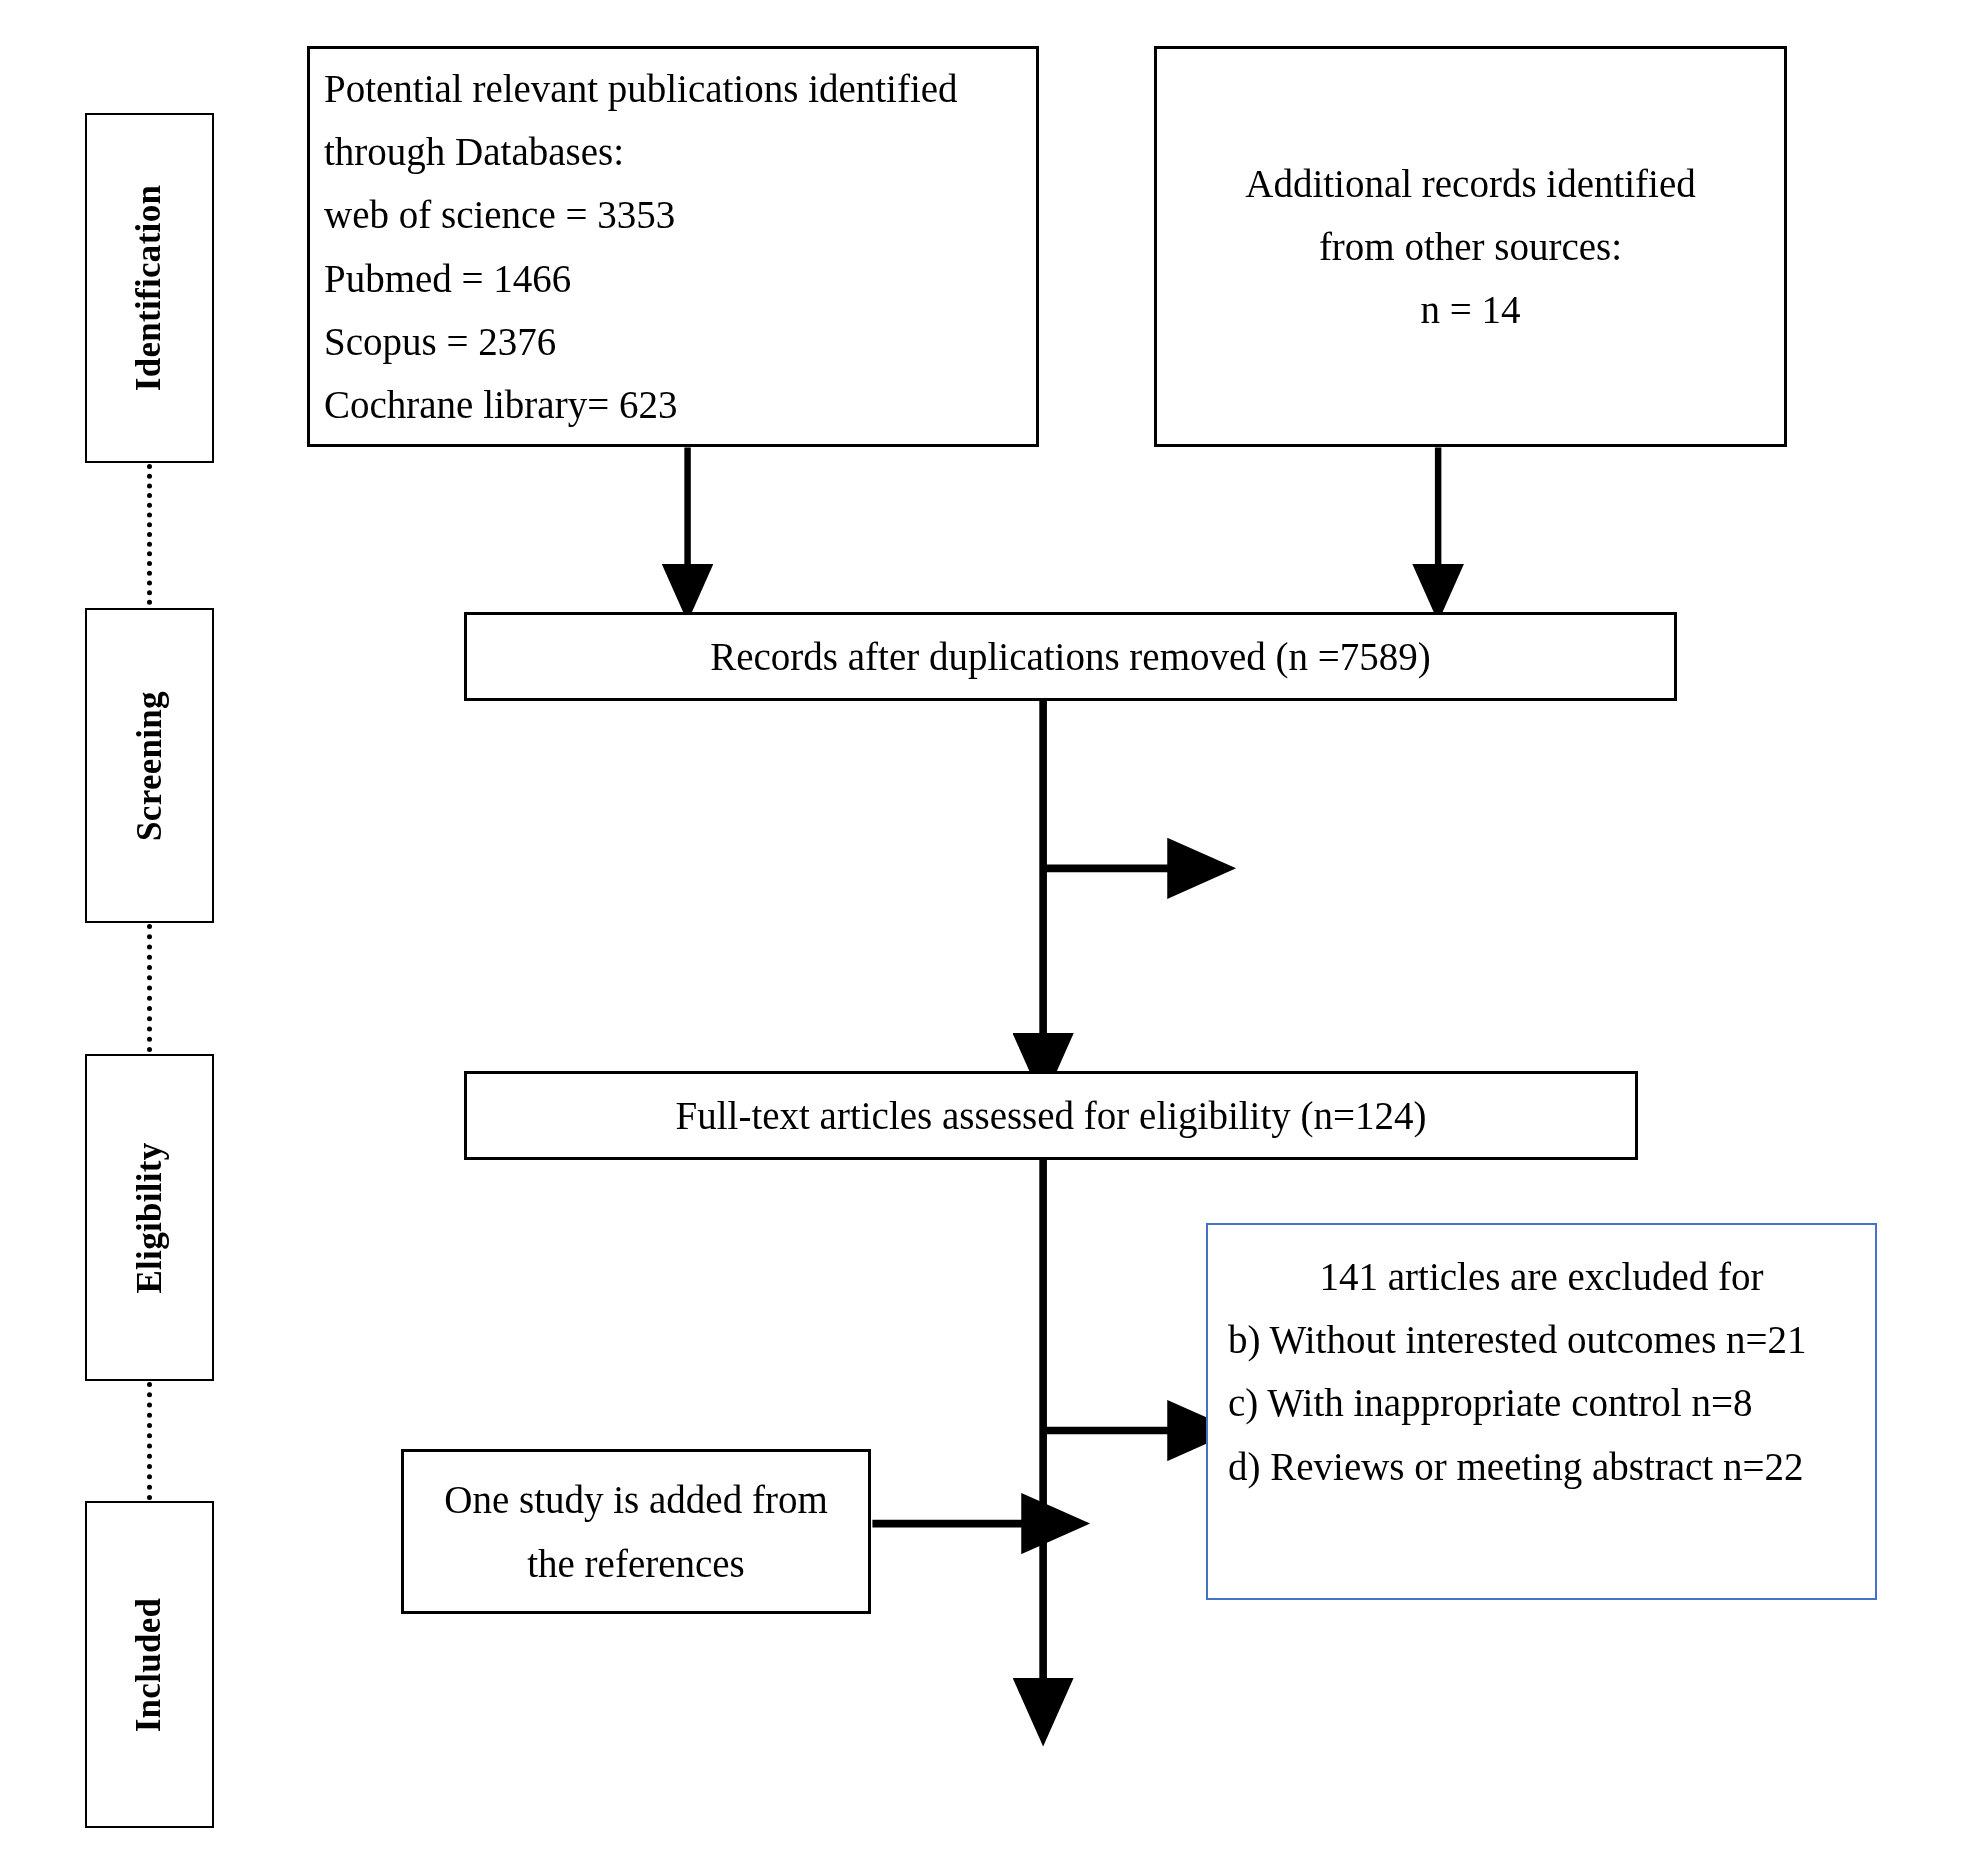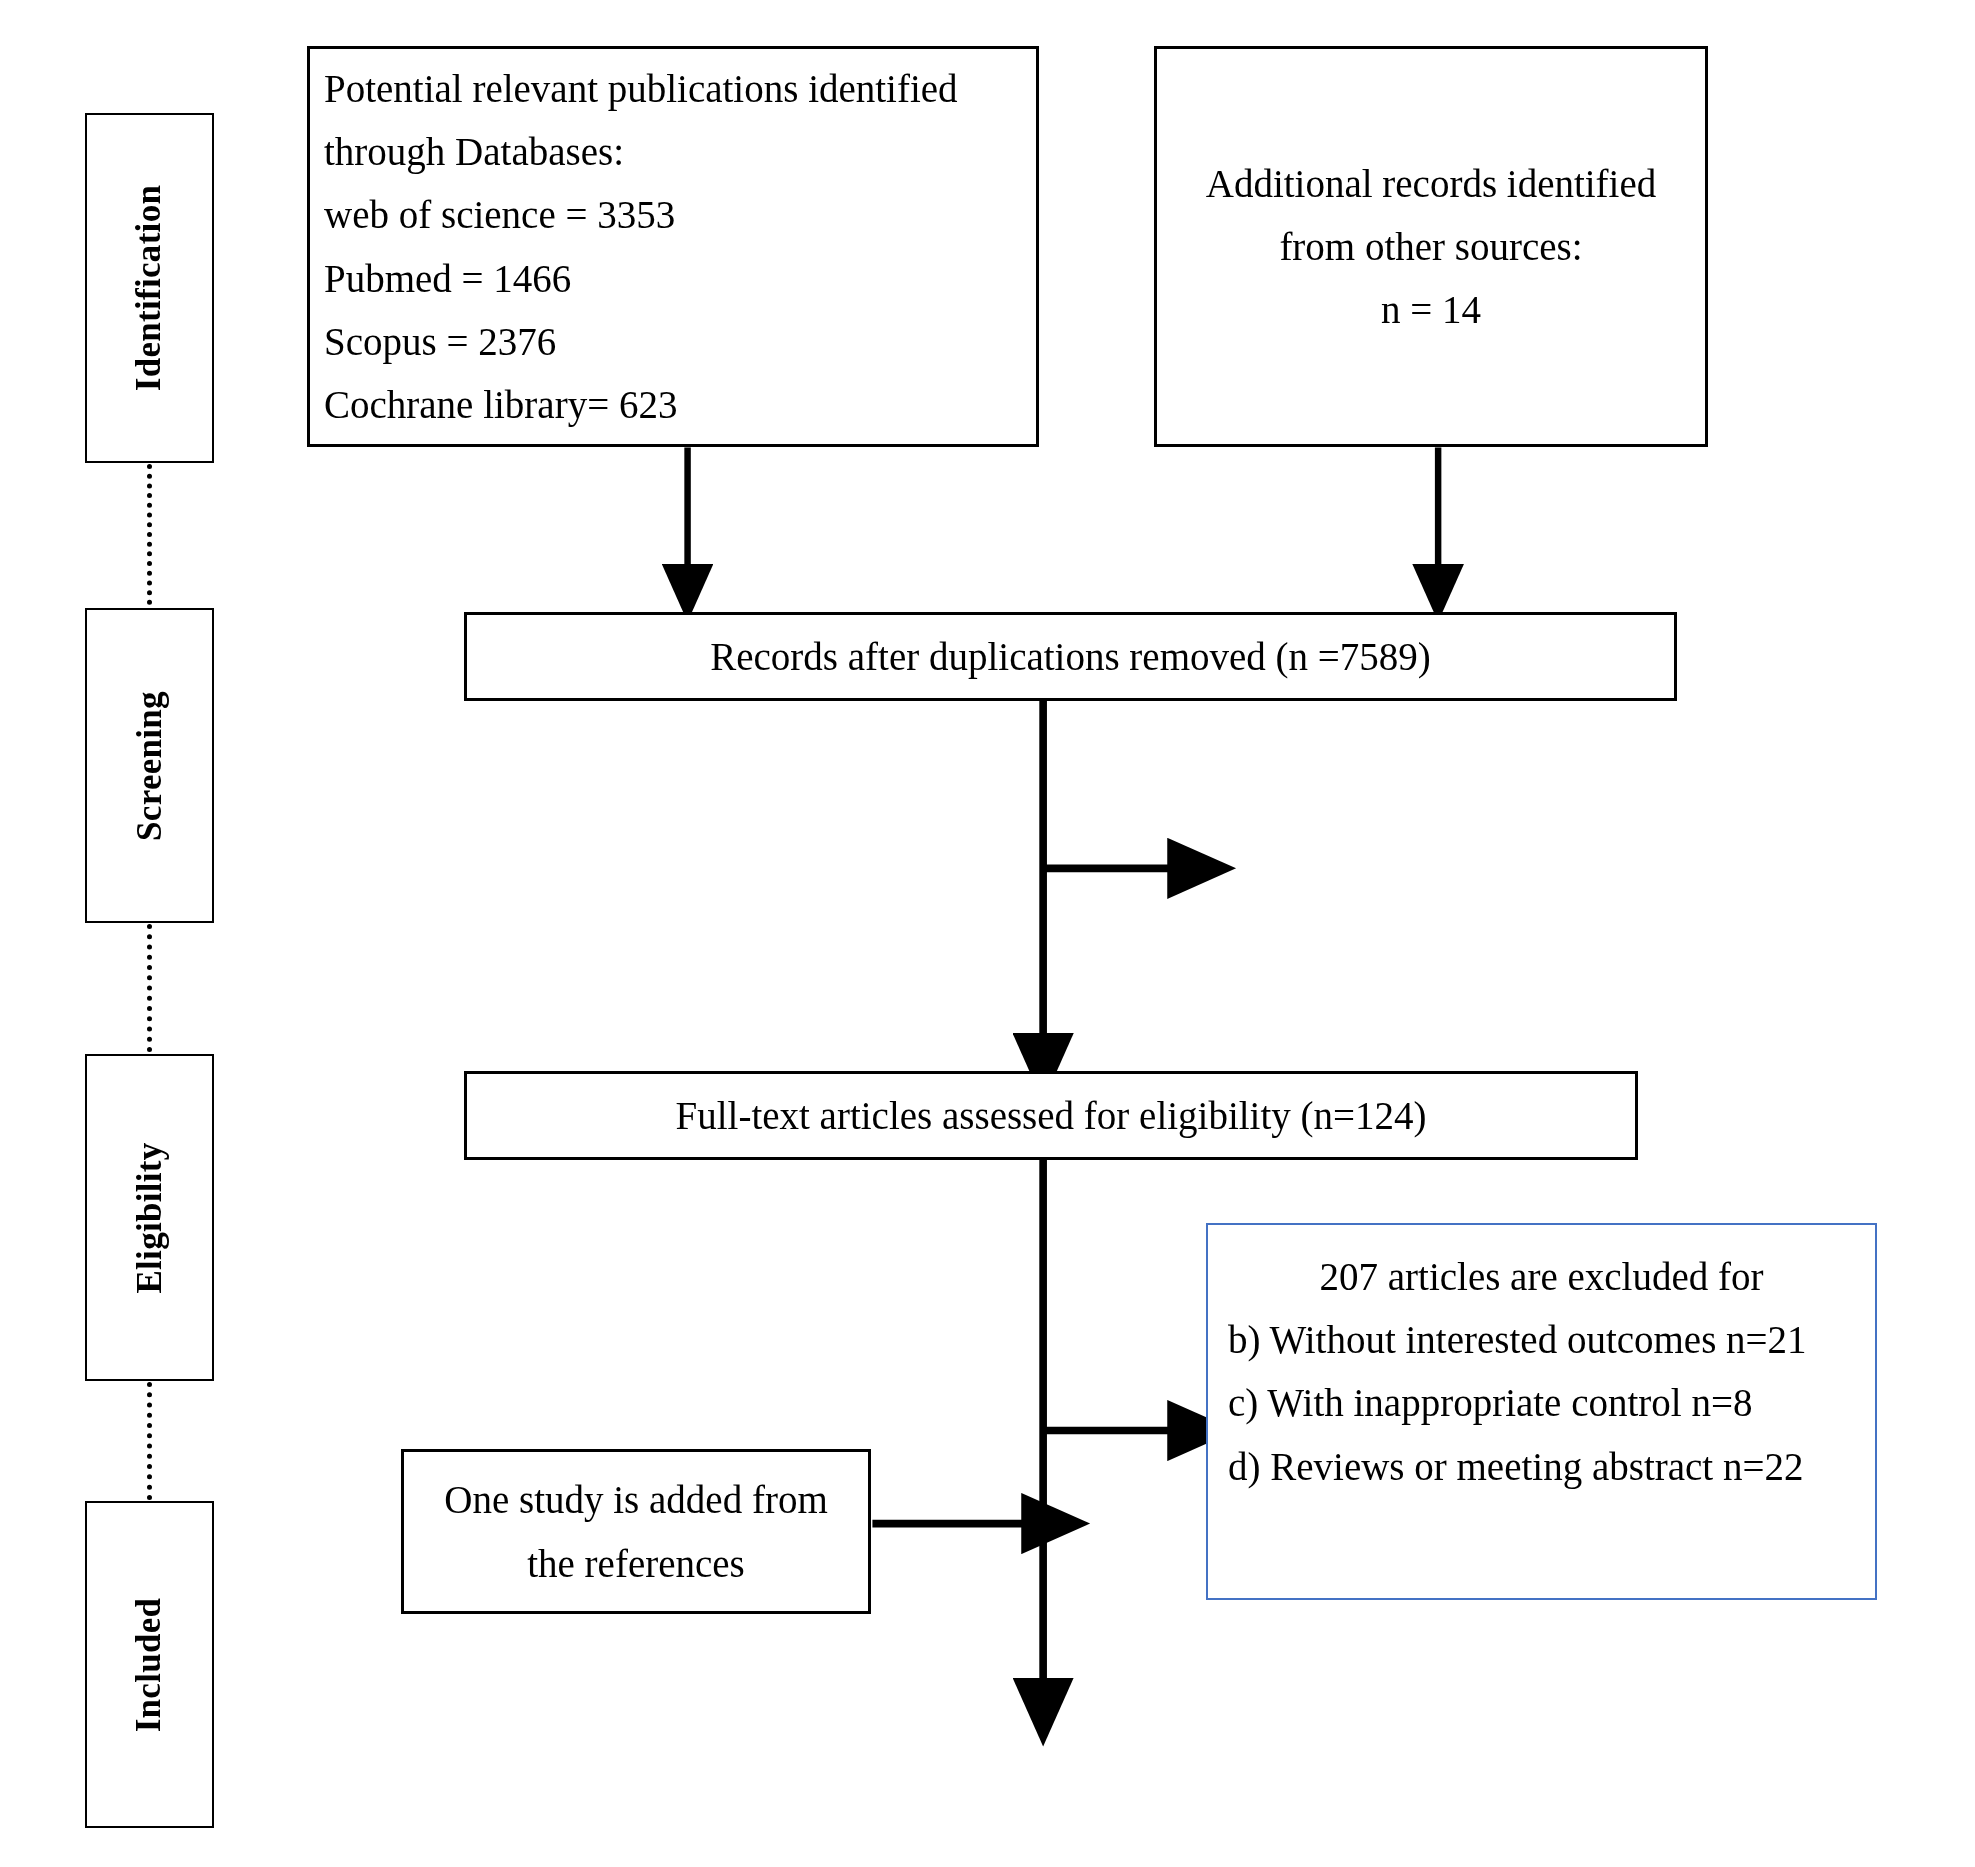--- a/index.html
+++ b/index.html
@@ -120,38 +120,38 @@
 
   <div class="box" style="left:307px; top:46px; width:732px; height:401px;">
     <div class="box-text left">Potential relevant publications identified
 through Databases:
 web of science = 3353
 Pubmed = 1466
 Scopus = 2376
 Cochrane library= 623</div>
   </div>
 
-  <div class="box" style="left:1154px; top:46px; width:554px; height:401px;">
+  <div class="box" style="left:1154px; top:46px; width:633px; height:401px;">
     <div class="box-text">Additional records identified
 from other sources:
 n = 14</div>
   </div>
 
   <div class="box" style="left:464px; top:612px; width:1213px; height:89px;">
     <div class="box-text">Records after duplications removed (n =7589)</div>
   </div>
 
 
   <div class="box" style="left:464px; top:1071px; width:1174px; height:89px;">
     <div class="box-text">Full-text articles assessed for eligibility (n=124)</div>
   </div>
 
   <div class="box blue" style="left:1206px; top:1223px; width:671px; height:377px; display:block;">
     <div style="padding:20px 20px 0 20px;">
-      <div class="box-text" style="text-align:center; padding:0;">207 articles are excluded for</div>
+      <div class="box-text" style="text-align:center; padding:0;">141 articles are excluded for</div>
       <div class="box-text left" style="padding:0;">b) Without interested outcomes n=21</div>
       <div class="box-text left" style="padding:0;">c) With inappropriate control n=8</div>
       <div class="box-text left" style="padding:0;">d) Reviews or meeting abstract n=22</div>
     </div>
   </div>
 
   <div class="box" style="left:401px; top:1449px; width:470px; height:165px;">
     <div class="box-text">One study is added from
 the references</div>
   </div>

